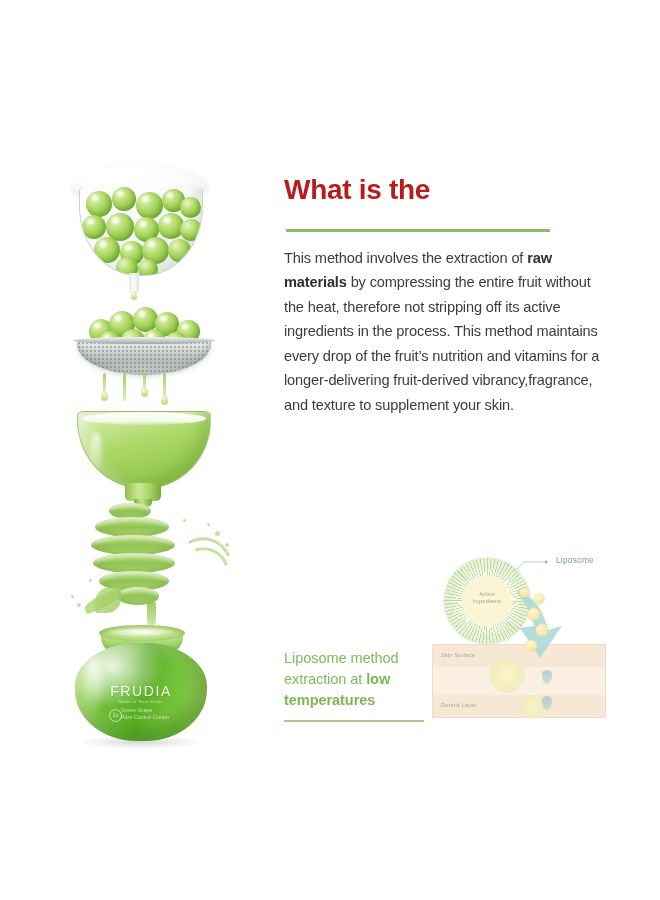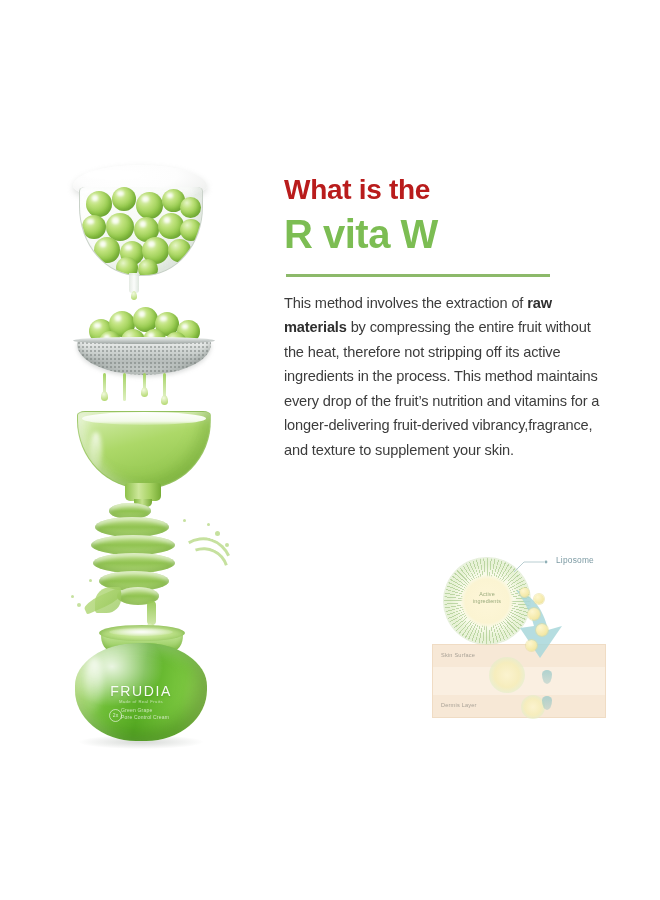--- a/index.html
+++ b/index.html
@@ -451,27 +451,30 @@
         <div class="jar-desc">
           <div>Green Grape</div>
           <div>Pore Control Cream</div>
         </div>
       </div>
     </div>
   </div>
 
   <div class="content">
     <div class="title-line1">What is the</div>
-    <div class="title-line2">R vita W</div>
 
     <div class="rule-main"></div>
 
     <p class="body-copy" style="margin:0;"><span>This method involves the extraction of </span><b>raw materials</b><span> by compressing the entire fruit without the heat, therefore not stripping off its active ingredients in the process. This method maintains every drop of the fruit’s nutrition and vitamins for a longer-delivering fruit-derived vibrancy,fragrance, and texture to supplement your skin.</span></p>
   </div>
 
+  <div class="lipo-caption">
+    <div class="txt"><span>Liposome method extraction at </span><b>low temperatures</b></div>
+    <div class="rule-small"></div>
+  </div>
 
   <div class="diagram">
 
     <div class="skin-block">
       <div class="skin-band band-a"></div>
       <div class="skin-band band-b"></div>
       <div class="skin-band band-c"></div>
       <div class="skin-label" style="top:7px;">Skin Surface</div>
       <div class="skin-label" style="top:57px;">Dermis Layer</div>
       <div class="derm-bubble" style="left:56px; top:12px; width:36px; height:36px;"></div>

